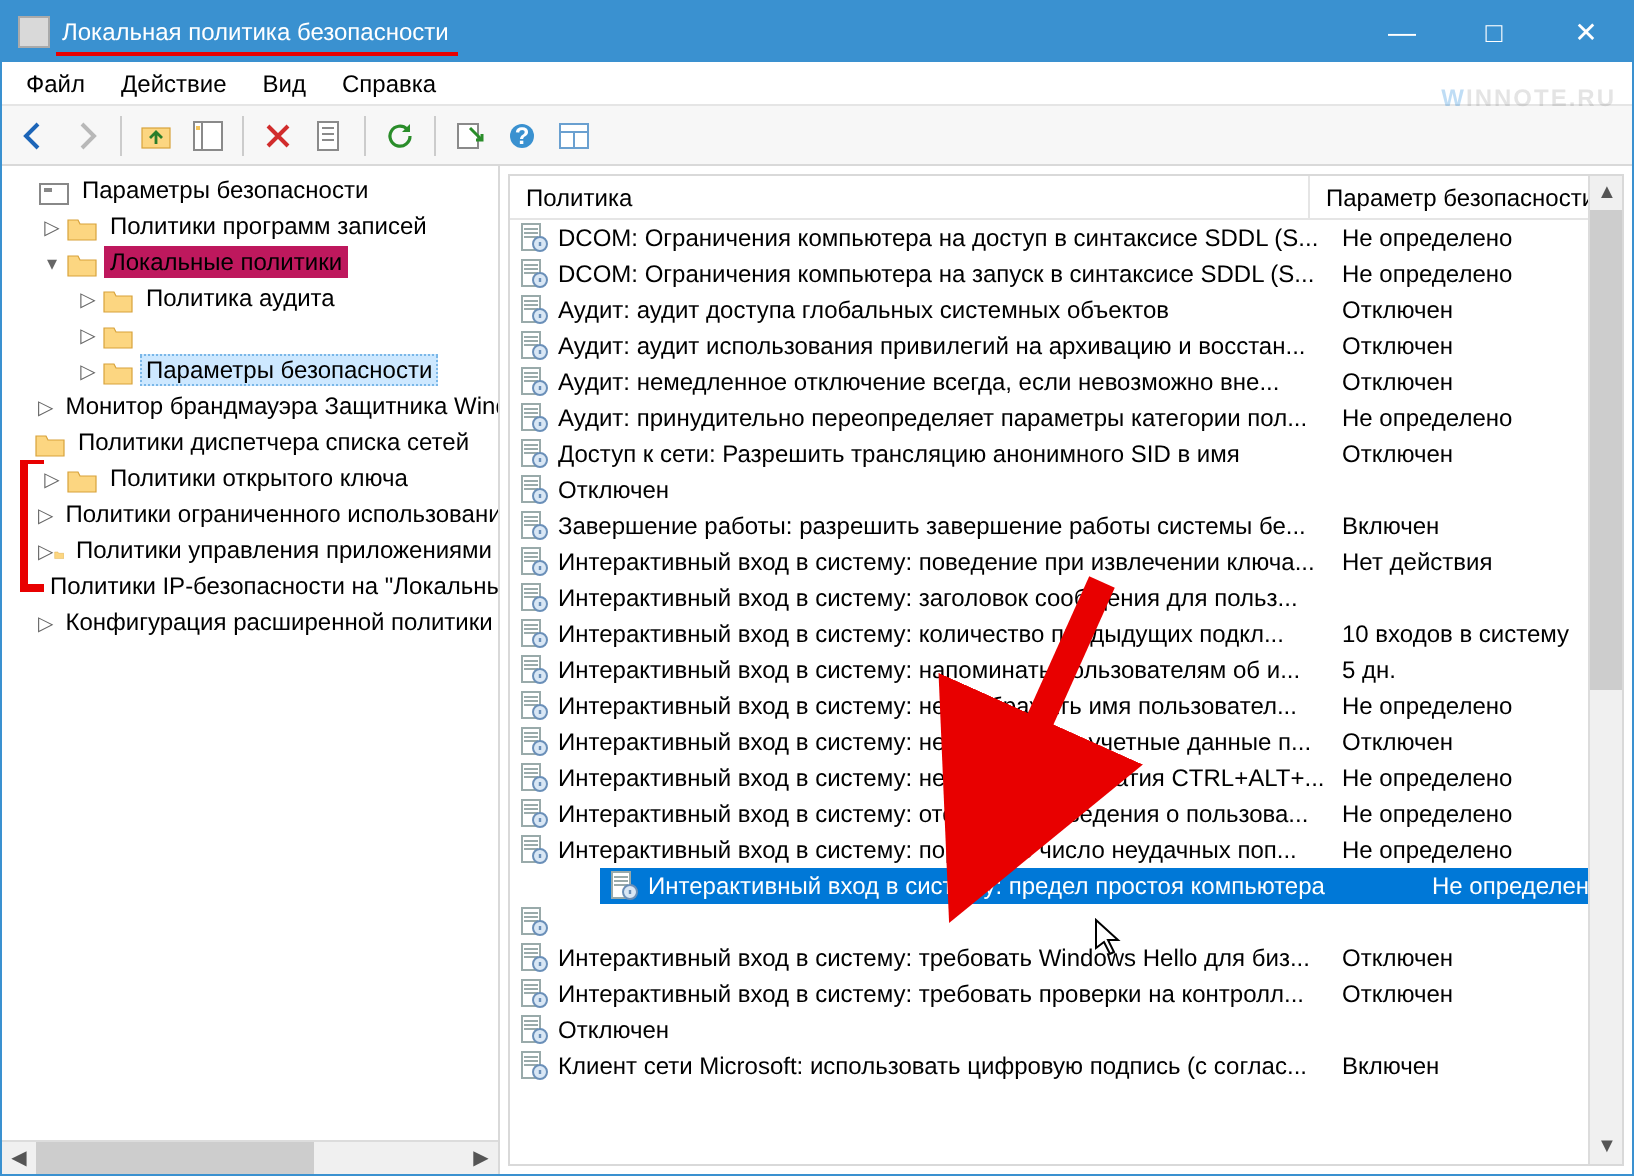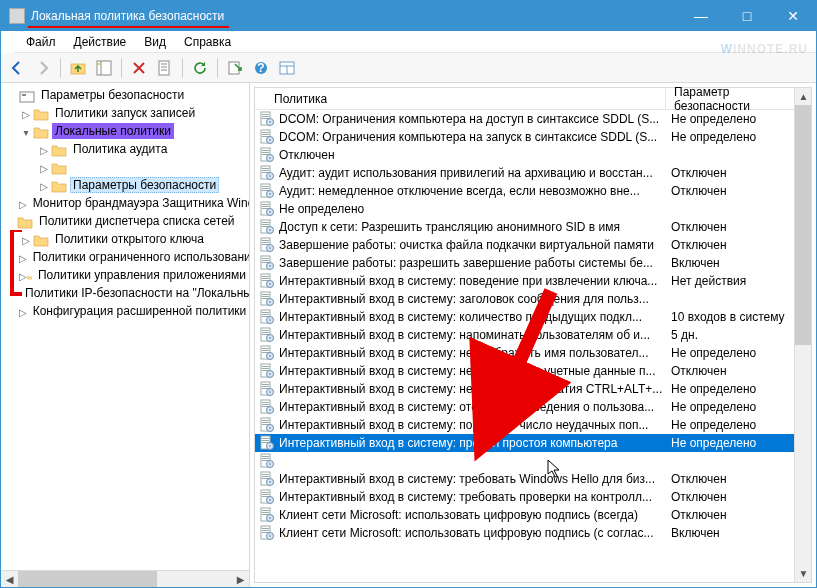--- a/index.html
+++ b/index.html
@@ -3,46 +3,46 @@
 <meta charset="utf-8">
 <style>
   * { box-sizing: border-box; margin: 0; padding: 0; font-family: "Segoe UI", Tahoma, sans-serif; font-size: 12px; }
   body { width: 817px; height: 588px; background: #fff; position: relative; overflow: hidden; border: 1px solid #3a91d0; }
   .titlebar { height: 30px; background: #3a91d0; display: flex; align-items: center; color: #fff; }
   .titlebar .icon { width: 16px; height: 16px; margin: 0 6px 0 8px; background: #d9d9d9; border: 1px solid #aaa; display:inline-block;}
   .titlebar .title { font-size: 12px; }
   .title-underline { position:absolute; left:27px; top:25px; width:201px; height:2px; background:#e80000; }
   .win-controls { margin-left: auto; display: flex; }
   .win-btn { width: 46px; height: 30px; display:flex; align-items:center; justify-content:center; color:#fff; font-size:14px; }
-  .menubar { height: 22px; display:flex; align-items:center; padding: 0 4px; gap: 2px; border-bottom: 1px solid #e5e5e5; background:#fff;margin-left:13px;}
+  .menubar { height: 22px; display:flex; align-items:center; padding: 0 4px; gap: 2px; border-bottom: 1px solid #e5e5e5; background:#fff;}
   .menubar span { padding: 2px 8px; }
   .toolbar { height: 30px; display:flex; align-items:center; padding: 0 4px; gap:2px; border-bottom: 1px solid #d9d9d9; background:#f7f7f7;}
   .tbtn { width:24px; height:24px; display:flex; align-items:center; justify-content:center; border:1px solid transparent; }
   .tbtn svg { width:16px; height:16px; }
   .sep { width:1px; height:20px; background:#ccc; margin:0 3px;}
   .content { display:flex; height: calc(100% - 82px); }
   .tree { width: 249px; overflow:auto; border-right:1px solid #d9d9d9; padding:2px 0; position:relative;}
   .tree-row { display:flex; align-items:flex-end; height:18px; white-space:nowrap; padding-left:4px;}
   .tree-row .tw { width:14px; height:14px; display:flex; align-items:center; justify-content:center; color:#666; font-size:10px;}
   .tree-row .fld { width:16px; height:14px; margin-right:3px; }
   .folder-svg { fill:#fcd681; stroke:#d7a23b; stroke-width:0.6;}
   .lbl { padding:1px 3px; }
-  .hl-green { background:#8b5cf6; }
+  .hl-green { background:#be185d; }
   .hl-sel { background:#cde8ff; border:1px dotted #7ab7e8; padding:0 2px;}
   .tree-scroll { position:absolute; bottom:0; left:0; right:0; height:17px; background:#f0f0f0; border-top:1px solid #dcdcdc; display:flex; align-items:center;}
   .sb-btn { width:17px; height:17px; display:flex; align-items:center; justify-content:center; color:#555; font-size:10px;}
   .sb-track { flex:1; background:#f0f0f0; position:relative; height:17px;}
   .sb-thumb { position:absolute; left:0; width:65%; height:100%; background:#cdcdcd;}
   .listpane { flex:1; display:flex; flex-direction:column; border:1px solid #d9d9d9; margin:4px; position:relative;}
   .listhdr { display:flex; height:22px; border-bottom:1px solid #e5e5e5; background:#fff;}
   .listhdr .col { display:flex; align-items:center; padding:0 8px; border-right:1px solid #e5e5e5;}
-  .col1 { width:400px;margin-left:11px;} .col2 { flex:1;}
+  .col1 { width:400px;} .col2 { flex:1;}
   .listbody { flex:1; overflow:hidden; position:relative;}
   .row { display:flex; align-items:center; height:18px; padding-left:4px;}
-  .row.sel { background:#0078d7; color:#fff;}
+  .row.sel { background:#0078d7; color:#fff;margin-left:45px;}
   .row .ric { width:16px; height:16px; margin-right:4px; flex-shrink:0;}
   .row .c1 { width:392px; overflow:hidden; text-overflow:ellipsis; white-space:nowrap;}
   .row .c2 { flex:1; white-space:nowrap;}
   .vscroll { position:absolute; right:0; top:0; bottom:0; width:17px; background:#f0f0f0; border-left:1px solid #dcdcdc;}
   .vscroll .sb-btn{ width:17px; height:17px; position:absolute; left:0;}
   .vscroll .vthumb{ position:absolute; left:0; width:100%; top:17px; height:240px; background:#cdcdcd;}
   .red-bracket { position:absolute; left:9px; top:147px; width:14px; height:66px; pointer-events:none;}
   .red-arrow { position:absolute; left:450px; top:270px; width:200px; height:200px; pointer-events:none; z-index:50;}
   .watermark { position:absolute; right:8px; top:28px; font-size:26px; font-weight:600; color:rgba(74,74,74,0.15); letter-spacing:1px; font-family: Arial, sans-serif;}
   .watermark .w { color:rgba(0,120,215,0.25);}
@@ -148,21 +148,21 @@
             <rect x="1" y="3" width="14" height="10" fill="#fff" stroke="#888"></rect>
             <rect x="3" y="5" width="4" height="2" fill="#888"></rect>
           </svg></span>
         <span class="lbl">Параметры безопасности</span>
       </div>
     <div class="tree-row" style="padding-left:18px">
         <span class="tw">▷</span>
         <span class="fld"><svg viewBox="0 0 16 14">
             <path d="M1 3h5l1 2h8v8H1z" class="folder-svg"></path>
           </svg></span>
-        <span class="lbl">Политики запуск записей</span>
+        <span class="lbl">Политики программ записей</span>
       </div>
     <div class="tree-row" style="padding-left:18px">
         <span class="tw">▾</span>
         <span class="fld"><svg viewBox="0 0 16 14">
             <path d="M1 3h5l1 2h8v8H1z" class="folder-svg"></path>
           </svg></span>
         <span class="lbl hl-green">Локальные политики</span>
       </div>
     <div class="tree-row" style="padding-left:36px">
         <span class="tw">▷</span>
@@ -282,20 +282,21 @@
         </div>
         <div class="row">
           <span class="ric"><svg viewBox="0 0 16 16">
               <rect x="2" y="1" width="9" height="13" fill="#fff" stroke="#9aa"></rect> 
               <rect x="3" y="3" width="7" height="1" fill="#9aa"></rect>
               <rect x="3" y="5" width="7" height="1" fill="#9aa"></rect>
               <rect x="3" y="7" width="7" height="1" fill="#9aa"></rect>
               <circle cx="11" cy="11" r="3.5" fill="#d9e7f5" stroke="#6a8fb8"></circle>
               <rect x="10.4" y="10" width="1.2" height="2" fill="#6a8fb8"></rect>
             </svg></span>
+          <span class="c1">Аудит: аудит доступа глобальных системных объектов</span>
           <span class="c2">Отключен</span>
         </div>
         <div class="row">
           <span class="ric"><svg viewBox="0 0 16 16">
               <rect x="2" y="1" width="9" height="13" fill="#fff" stroke="#9aa"></rect> 
               <rect x="3" y="3" width="7" height="1" fill="#9aa"></rect>
               <rect x="3" y="5" width="7" height="1" fill="#9aa"></rect>
               <rect x="3" y="7" width="7" height="1" fill="#9aa"></rect>
               <circle cx="11" cy="11" r="3.5" fill="#d9e7f5" stroke="#6a8fb8"></circle>
               <rect x="10.4" y="10" width="1.2" height="2" fill="#6a8fb8"></rect>
@@ -317,20 +318,21 @@
         </div>
         <div class="row">
           <span class="ric"><svg viewBox="0 0 16 16">
               <rect x="2" y="1" width="9" height="13" fill="#fff" stroke="#9aa"></rect> 
               <rect x="3" y="3" width="7" height="1" fill="#9aa"></rect>
               <rect x="3" y="5" width="7" height="1" fill="#9aa"></rect>
               <rect x="3" y="7" width="7" height="1" fill="#9aa"></rect>
               <circle cx="11" cy="11" r="3.5" fill="#d9e7f5" stroke="#6a8fb8"></circle>
               <rect x="10.4" y="10" width="1.2" height="2" fill="#6a8fb8"></rect>
             </svg></span>
+          <span class="c1">Аудит: принудительно переопределяет параметры категории пол...</span>
           <span class="c2">Не определено</span>
         </div>
         <div class="row">
           <span class="ric"><svg viewBox="0 0 16 16">
               <rect x="2" y="1" width="9" height="13" fill="#fff" stroke="#9aa"></rect> 
               <rect x="3" y="3" width="7" height="1" fill="#9aa"></rect>
               <rect x="3" y="5" width="7" height="1" fill="#9aa"></rect>
               <rect x="3" y="7" width="7" height="1" fill="#9aa"></rect>
               <circle cx="11" cy="11" r="3.5" fill="#d9e7f5" stroke="#6a8fb8"></circle>
               <rect x="10.4" y="10" width="1.2" height="2" fill="#6a8fb8"></rect>
@@ -340,21 +342,20 @@
         </div>
         <div class="row">
           <span class="ric"><svg viewBox="0 0 16 16">
               <rect x="2" y="1" width="9" height="13" fill="#fff" stroke="#9aa"></rect> 
               <rect x="3" y="3" width="7" height="1" fill="#9aa"></rect>
               <rect x="3" y="5" width="7" height="1" fill="#9aa"></rect>
               <rect x="3" y="7" width="7" height="1" fill="#9aa"></rect>
               <circle cx="11" cy="11" r="3.5" fill="#d9e7f5" stroke="#6a8fb8"></circle>
               <rect x="10.4" y="10" width="1.2" height="2" fill="#6a8fb8"></rect>
             </svg></span>
-          <span class="c1">Завершение работы: очистка файла подкачки виртуальной памяти</span>
           <span class="c2">Отключен</span>
         </div>
         <div class="row">
           <span class="ric"><svg viewBox="0 0 16 16">
               <rect x="2" y="1" width="9" height="13" fill="#fff" stroke="#9aa"></rect> 
               <rect x="3" y="3" width="7" height="1" fill="#9aa"></rect>
               <rect x="3" y="5" width="7" height="1" fill="#9aa"></rect>
               <rect x="3" y="7" width="7" height="1" fill="#9aa"></rect>
               <circle cx="11" cy="11" r="3.5" fill="#d9e7f5" stroke="#6a8fb8"></circle>
               <rect x="10.4" y="10" width="1.2" height="2" fill="#6a8fb8"></rect>
@@ -519,21 +520,20 @@
         </div>
         <div class="row">
           <span class="ric"><svg viewBox="0 0 16 16">
               <rect x="2" y="1" width="9" height="13" fill="#fff" stroke="#9aa"></rect> 
               <rect x="3" y="3" width="7" height="1" fill="#9aa"></rect>
               <rect x="3" y="5" width="7" height="1" fill="#9aa"></rect>
               <rect x="3" y="7" width="7" height="1" fill="#9aa"></rect>
               <circle cx="11" cy="11" r="3.5" fill="#d9e7f5" stroke="#6a8fb8"></circle>
               <rect x="10.4" y="10" width="1.2" height="2" fill="#6a8fb8"></rect>
             </svg></span>
-          <span class="c1">Клиент сети Microsoft: использовать цифровую подпись (всегда)</span>
           <span class="c2">Отключен</span>
         </div>
         <div class="row">
           <span class="ric"><svg viewBox="0 0 16 16">
               <rect x="2" y="1" width="9" height="13" fill="#fff" stroke="#9aa"></rect> 
               <rect x="3" y="3" width="7" height="1" fill="#9aa"></rect>
               <rect x="3" y="5" width="7" height="1" fill="#9aa"></rect>
               <rect x="3" y="7" width="7" height="1" fill="#9aa"></rect>
               <circle cx="11" cy="11" r="3.5" fill="#d9e7f5" stroke="#6a8fb8"></circle>
               <rect x="10.4" y="10" width="1.2" height="2" fill="#6a8fb8"></rect>

